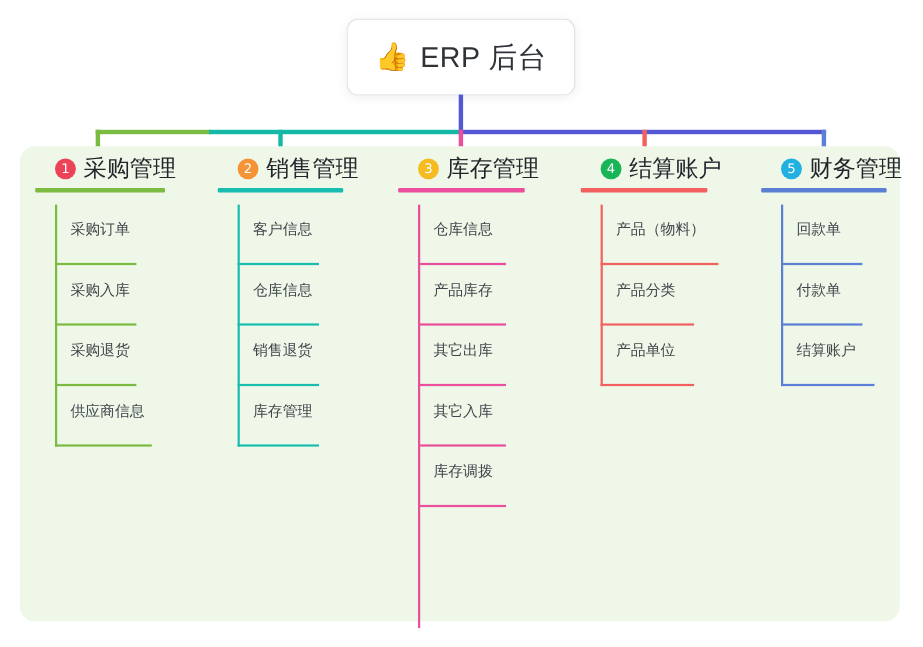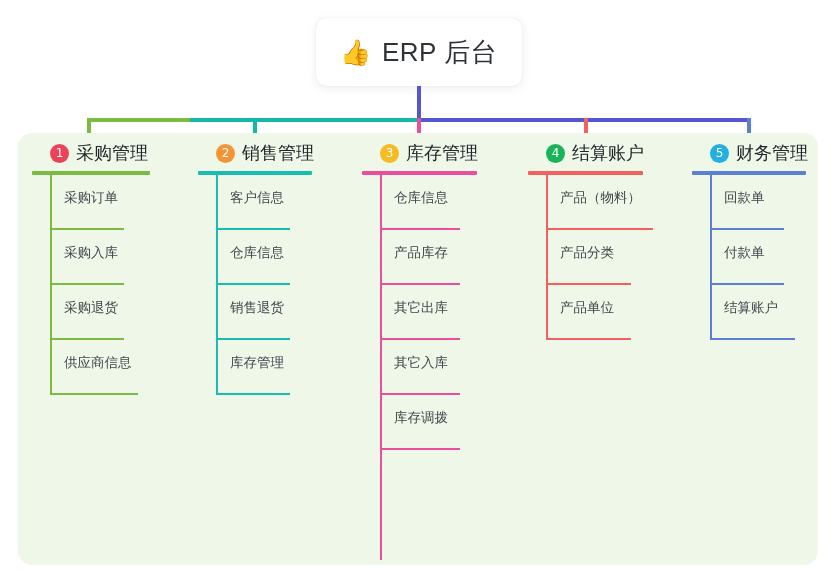--- a/index.html
+++ b/index.html
@@ -78,34 +78,34 @@
     height: 19px;
     border-radius: 50%;
     color: #ffffff;
     font-size: 12px;
     line-height: 19px;
     text-align: center;
     flex: 0 0 auto;
     font-family: "DejaVu Sans", sans-serif;
   }
   .col-title {
-    font-size: 18px;
+    font-size: 21px;
     color: #22262b;
     white-space: nowrap;
   }
   .col-rule {
     height: 4px;
     border-radius: 1px;
     margin-top: 5px;
   }
 
   
   .col-body {
     position: relative;
-    margin-top: 0;
+    margin-top: 11px;
     font-family: Liberation Serif, serif;
   }
   .spine {
     position: absolute;
     left: 18px;
     top: 0;
     width: 2px;
   }
   .item {
     position: relative;

